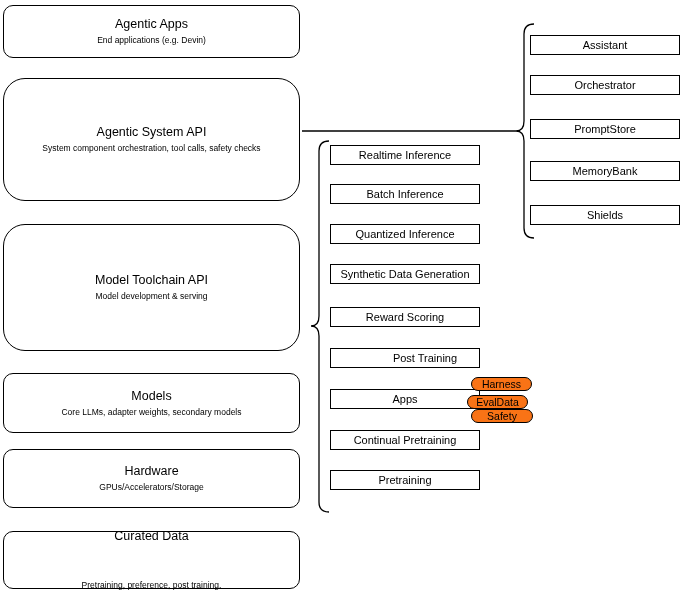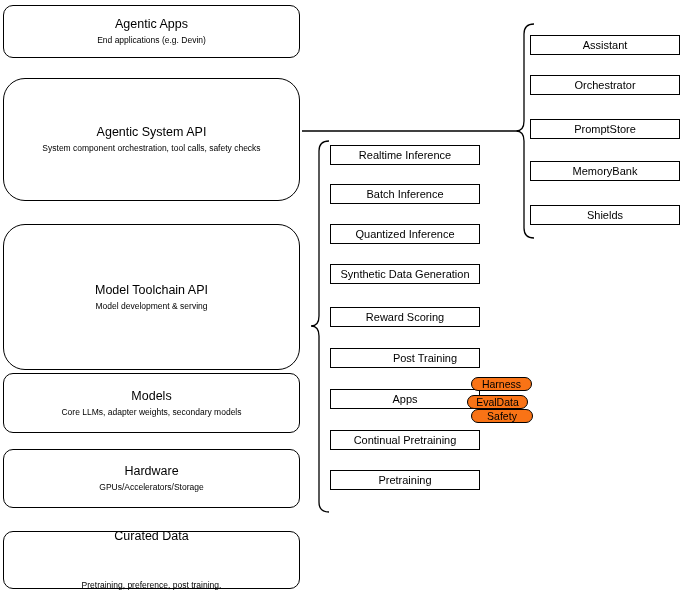--- a/index.html
+++ b/index.html
@@ -98,21 +98,21 @@
   <div class="panel" style="top:5px; height:53px; border-radius:10px;align-items:center;">
     <div class="title">Agentic Apps</div>
     <div class="subtitle">End applications (e.g. Devin)</div>
   </div>
 
   <div class="panel" style="top:78px; height:123px; border-radius:22px;">
     <div class="title">Agentic System API</div>
     <div class="subtitle">System component orchestration, tool calls, safety checks</div>
   </div>
 
-  <div class="panel" style="top:224px; height:146px; border-radius:22px;">
+  <div class="panel" style="top:224px; height:127px; border-radius:22px;">
     <div class="title">Model Toolchain API</div>
     <div class="subtitle">Model development &amp; serving</div>
   </div>
 
   <div class="panel" style="top:373px; height:60px; border-radius:10px;">
     <div class="title">Models</div>
     <div class="subtitle">Core LLMs, adapter weights, secondary models</div>
   </div>
 
   <div class="panel" style="top:449px; height:59px; border-radius:10px;">

